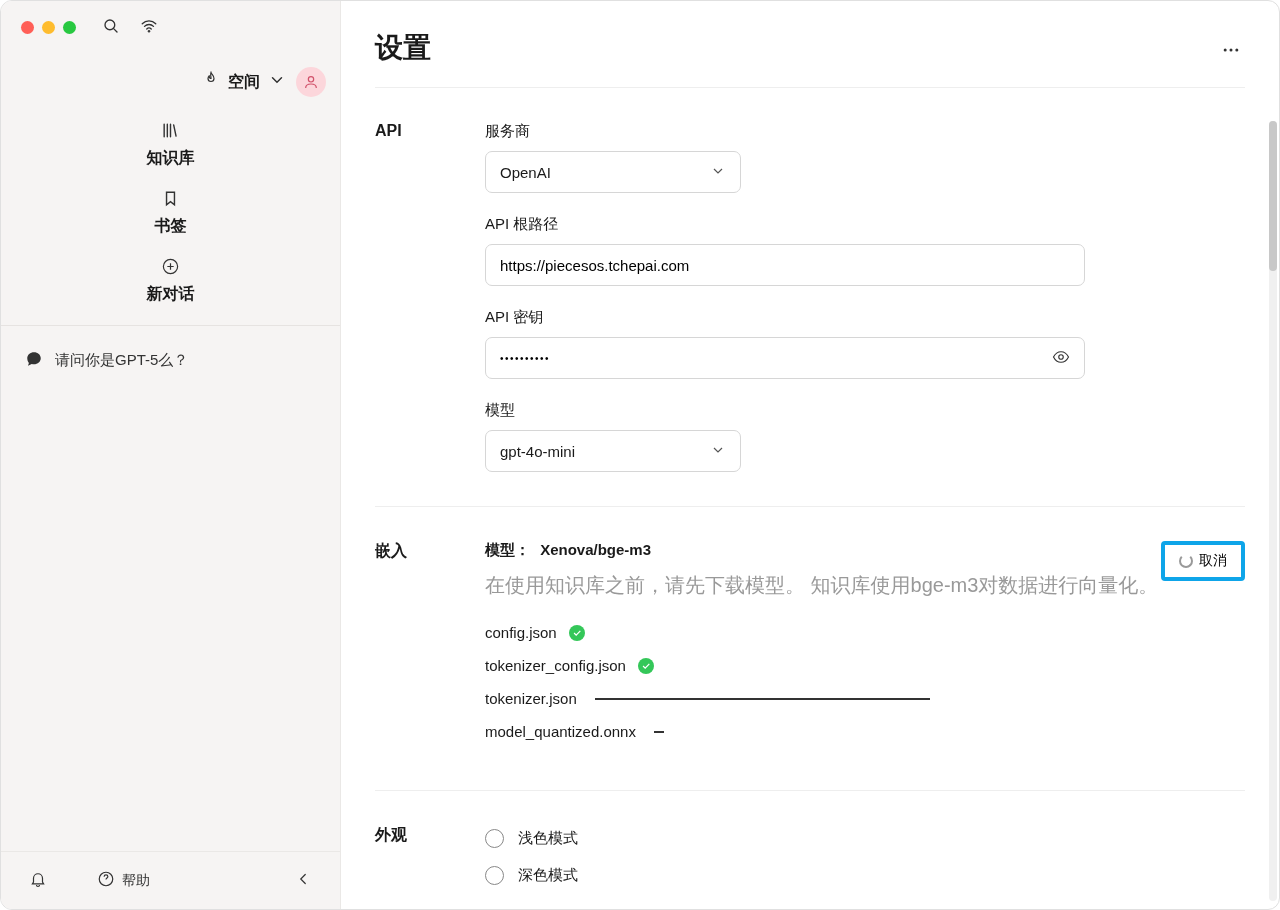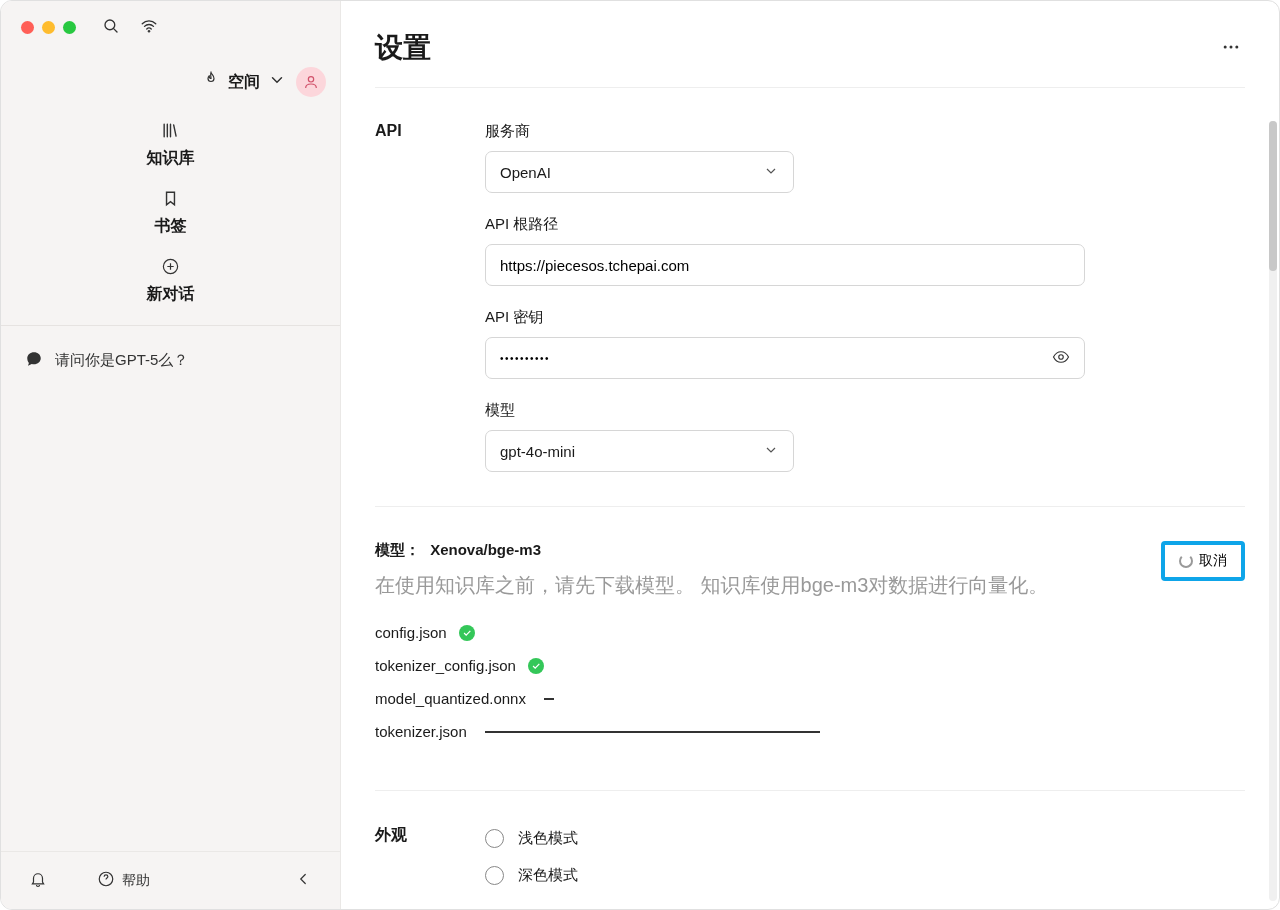--- a/index.html
+++ b/index.html
@@ -74,21 +74,21 @@
     .sidebar-bottom-left { display: flex; align-items: center; gap: 50px;}
     .help-btn { display: flex; align-items: center; gap: 7px; font-size: 14px; color: #333; cursor: pointer;}
     .sidebar-bottom svg { width: 18px; height: 18px; stroke: #333; fill: none; stroke-width: 1.6;}
     
     
     .main { flex: 1; display: flex; flex-direction: column; overflow: hidden; position: relative;}
     .scroll-indicator { position: absolute; right: 2px; top: 120px; width: 8px; height: 780px; background: #f0f0f0; border-radius: 4px;}
     .scroll-thumb { position: absolute; top: 0; width: 8px; height: 150px; background: #c8c8c8; border-radius: 4px;}
     
     .page-header {
-      display: flex; justify-content: space-between; align-items: center;
+      display: flex; justify-content: space-between; align-items: flex-end;
       padding: 28px 34px 20px 34px;
     }
     .page-title { font-size: 28px; font-weight: 600; }
     .more-btn { cursor: pointer; padding: 4px; }
     .more-btn svg { width: 20px; height: 20px; }
     
     .content { padding: 0 34px; overflow-y: auto; flex: 1;}
     .section {
       border-top: 1px solid #eee;
       padding: 34px 0;
@@ -101,21 +101,21 @@
     .field { margin-bottom: 22px; }
     .field:last-child { margin-bottom: 0;}
     .field-label { font-size: 15px; margin-bottom: 10px; display: block; color: #1a1a1a;}
     
     .select, .text-input {
       border: 1px solid #d6d6d6; border-radius: 7px;
       height: 42px; display: flex; align-items: center;
       padding: 0 14px; font-size: 15px; background: #fff;
       position: relative;
     }
-    .select { width: 309px; justify-content: space-between; cursor: pointer;}
+    .select { width: 256px; justify-content: space-between; cursor: pointer;}
     .select svg { width: 16px; height: 16px; stroke: #555; fill: none; stroke-width: 1.8;}
     .text-input { width: 600px; }
     .text-input input {
       border: none; outline: none; width: 100%; font-size: 15px;
       font-family: inherit; background: transparent;
     }
     .text-input.password input { letter-spacing: 1.5px; font-size: 10px;}
     .eye-btn { position: absolute; right: 14px; cursor: pointer;}
     .eye-btn svg { width: 18px; height: 18px; stroke: #333; fill: none; stroke-width: 1.5;}
     
@@ -324,20 +324,21 @@
               <span>gpt-4o-mini</span>
               <span><svg viewBox="0 0 24 24">
                     <path d="M6 9l6 6 6-6"></path>
                   </svg></span>
             </div>
           </div>
         </div>
       </section>
 
       <section class="section">
+        <div class="section-label">嵌入</div>
         <div class="section-body">
           <div class="embed-header">
             <div style="flex:1">
               <div class="embed-model-row">
                 <span>模型：</span>
                 <span style="margin-left:6px">Xenova/bge-m3</span>
               </div>
               <div class="embed-desc">在使用知识库之前，请先下载模型。 知识库使用bge-m3对数据进行向量化。</div>
             </div>
             <button class="cancel-btn">
@@ -356,28 +357,28 @@
           </div>
           <div class="file-row">
             <span class="file-name">tokenizer_config.json</span>
             <span class="check-badge">
                 <svg viewBox="0 0 24 24">
                   <path d="M5 12l5 5L20 7"></path>
                 </svg>
               </span>
           </div>
           <div class="file-row">
-            <span class="file-name">model_quantized.onnx</span>
-            <div class="progress-tiny"></div>
-          </div>
-          <div class="file-row">
             <span class="file-name">tokenizer.json</span>
             <div class="progress-bar">
               <div class="progress-fill" style="width:100%"></div>
             </div>
+          </div>
+          <div class="file-row">
+            <span class="file-name">model_quantized.onnx</span>
+            <div class="progress-tiny"></div>
           </div>
         </div>
       </section>
 
       <section class="section" style="padding-bottom:0">
         <div class="section-label">外观</div>
         <div class="section-body">
           <div class="radio-group">
             <label class="radio-row">
               <span class="radio-circle"></span>

